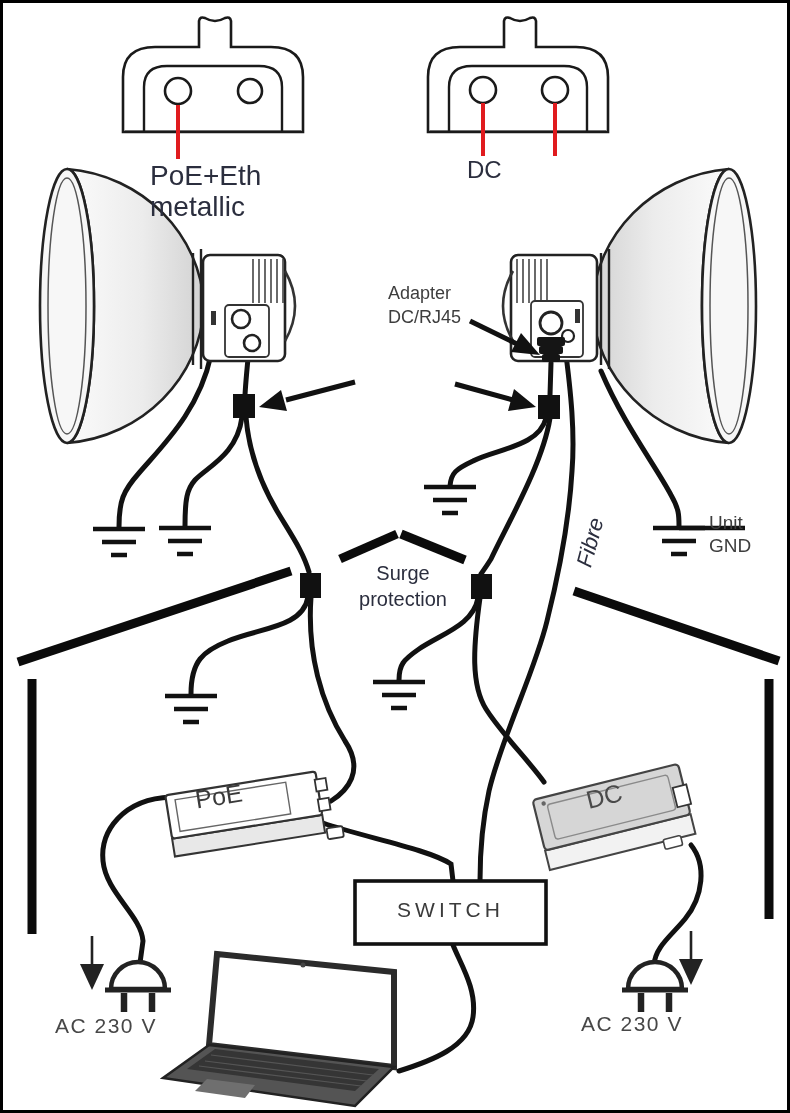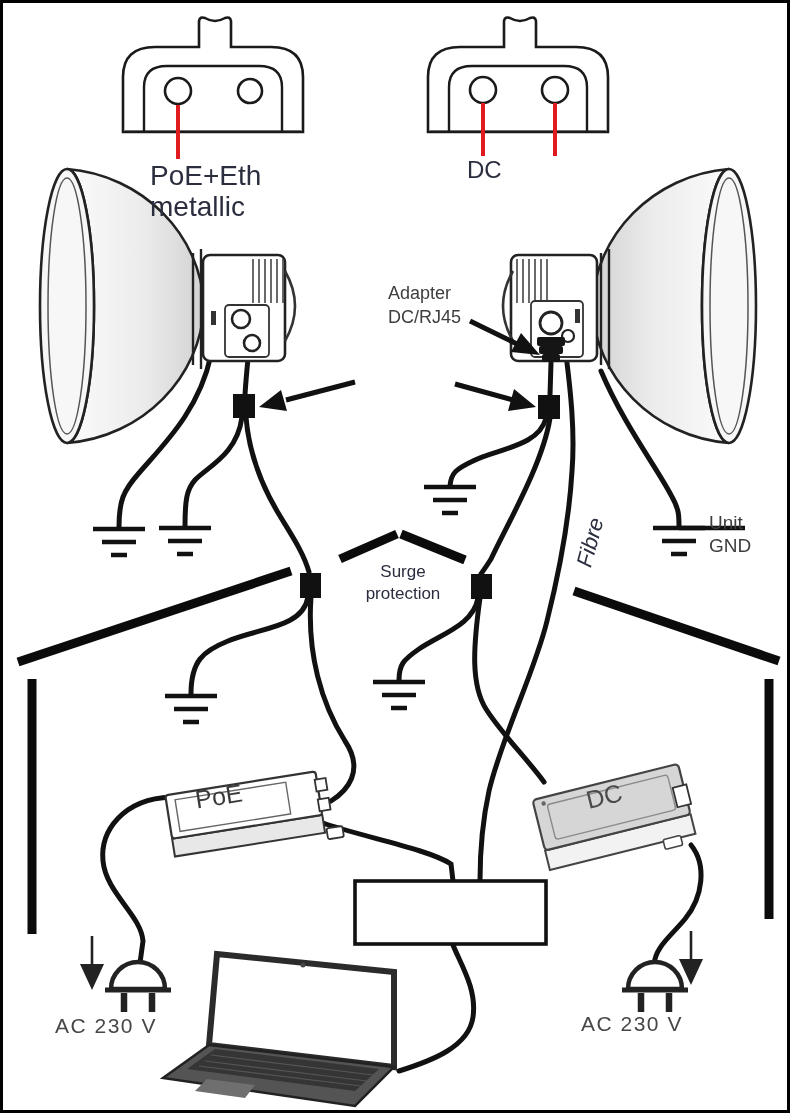--- a/index.html
+++ b/index.html
@@ -10,21 +10,21 @@
   }
   #art{position:absolute;left:0;top:0;}
   .lbl{position:absolute;white-space:pre-line;line-height:1.12;z-index:5;}
   .navy{color:#2b2e3e;}
   .gray{color:#3e3e3e;}
   .lbl-poe-eth{left:147px;top:157px;font-size:28px;}
   .lbl-dc-top{left:464px;top:154px;font-size:24px;}
   .lbl-eth-fibre{left:521px;top:154px;font-size:24px;}
   .lbl-adapter{left:361px;top:279px;font-size:18px;line-height:1.32;margin-left:24px;}
   .lbl-cable-gnd{left:358px;top:341px;font-size:20px;line-height:1.32;}
-  .lbl-surge{left:328px;top:558px;width:144px;text-align:center;font-size:17px;line-height:1.28;}
+  .lbl-surge{left:328px;top:558px;width:144px;text-align:center;font-size:20px;line-height:1.28;}
   .lbl-fibre{left:548px;top:508px;width:90px;font-size:22px;font-style:italic;transform:rotate(-75deg);transform-origin:center;}
   .lbl-unit-gnd{left:706px;top:509px;font-size:19px;line-height:1.2;}
   .lbl-ac-left{left:52px;top:1011px;font-size:21px;letter-spacing:1.5px;color:#474747;}
   .lbl-ac-right{left:578px;top:1009px;font-size:21px;letter-spacing:1.5px;color:#474747;}
   .lbl-switch{left:352px;top:895px;width:191px;text-align:center;font-size:21px;letter-spacing:4px;color:#3b3b3b;}
   .lbl-poe-box{left:192px;top:779px;font-size:25px;color:#3a3a3a;transform:rotate(-9deg);}
   .lbl-dc-box{left:583px;top:779px;font-size:25px;color:#4a4a4a;transform:rotate(-14deg);}
 </style>
 </head>
 <body>
@@ -230,16 +230,17 @@
   <div class="lbl navy lbl-dc-top">DC</div>
   <div class="lbl gray lbl-adapter">Adapter
 DC/RJ45</div>
   <div class="lbl navy lbl-surge">Surge
 protection</div>
   <div class="lbl navy lbl-fibre">Fibre</div>
   <div class="lbl gray lbl-unit-gnd">Unit
 GND</div>
   <div class="lbl lbl-ac-left">AC 230 V</div>
   <div class="lbl lbl-ac-right">AC 230 V</div>
+  <div class="lbl lbl-switch">SWITCH</div>
   <div class="lbl lbl-poe-box">PoE</div>
   <div class="lbl lbl-dc-box">DC</div>
 
 </div>
 
 </body></html>

